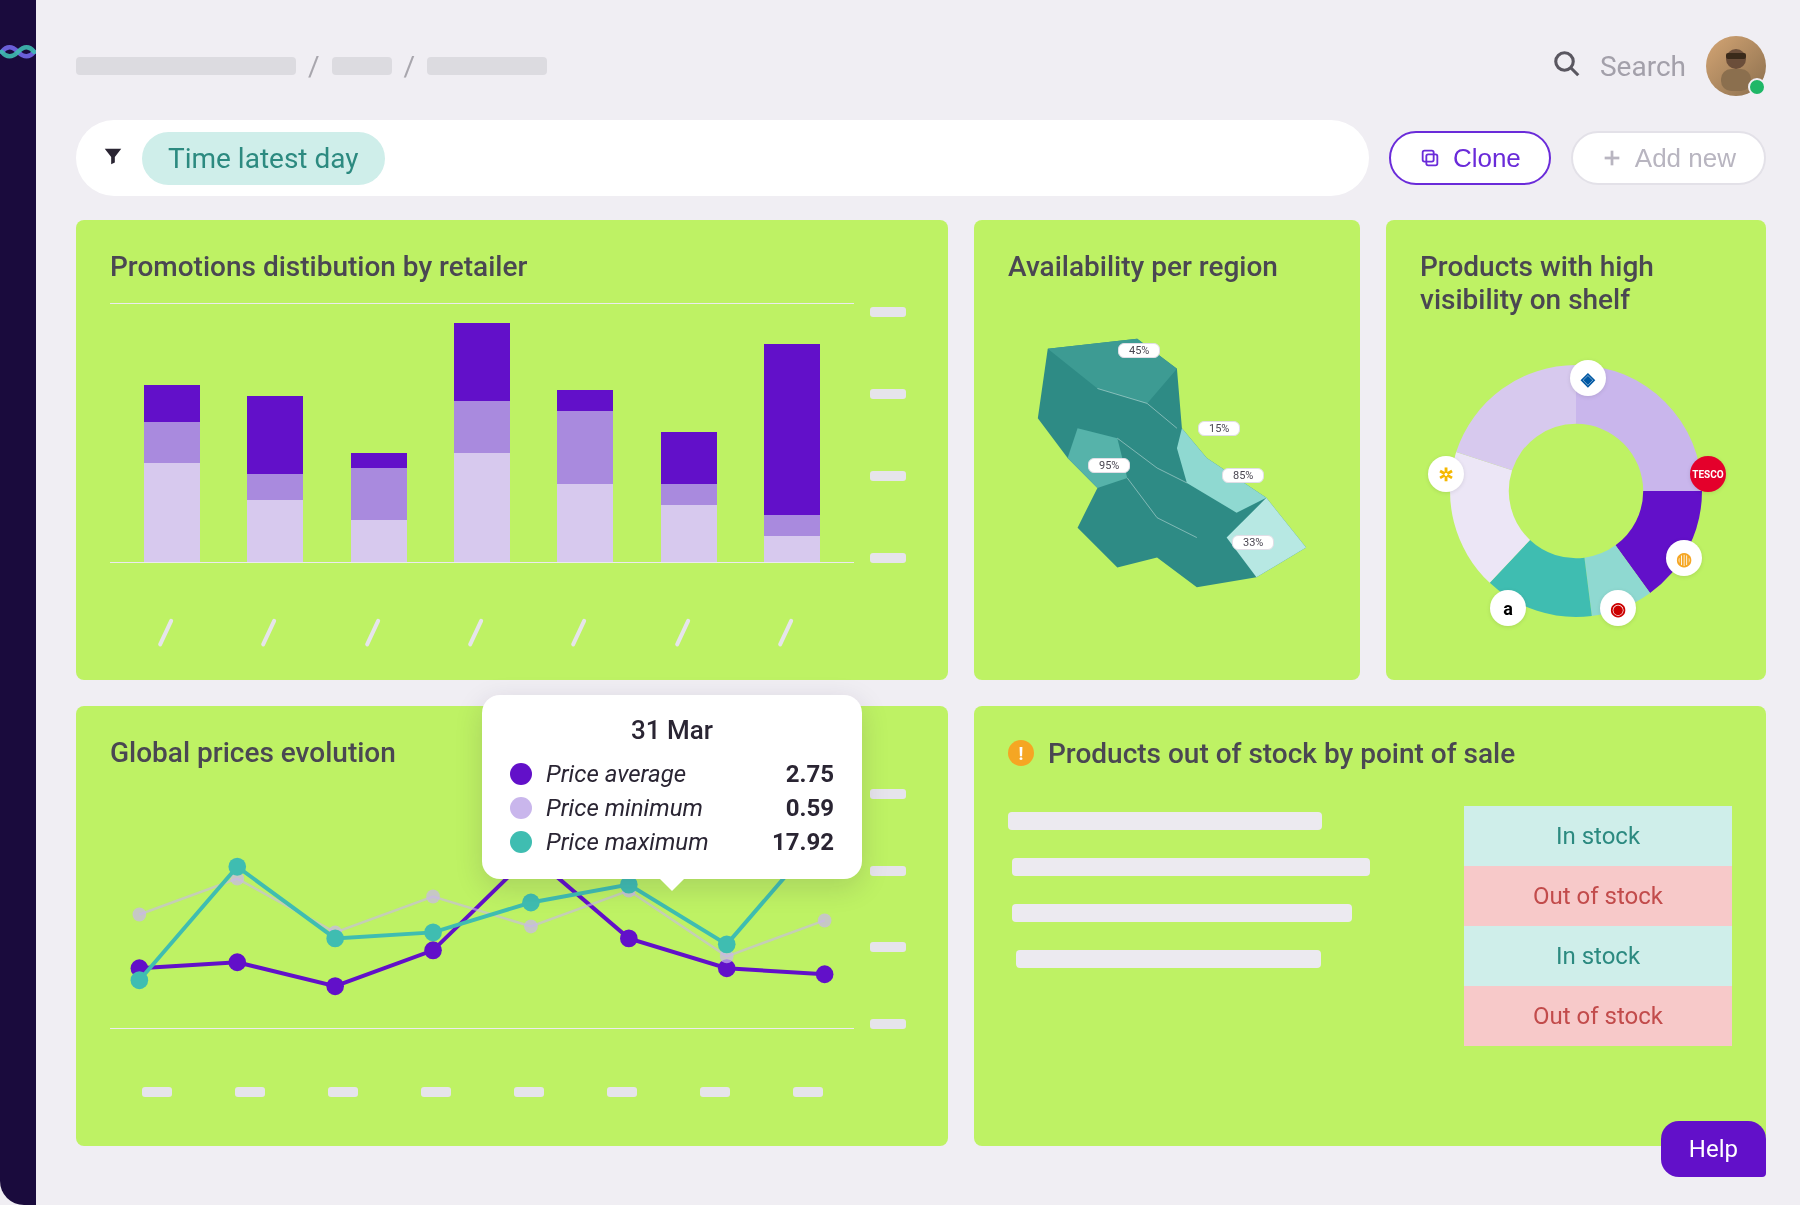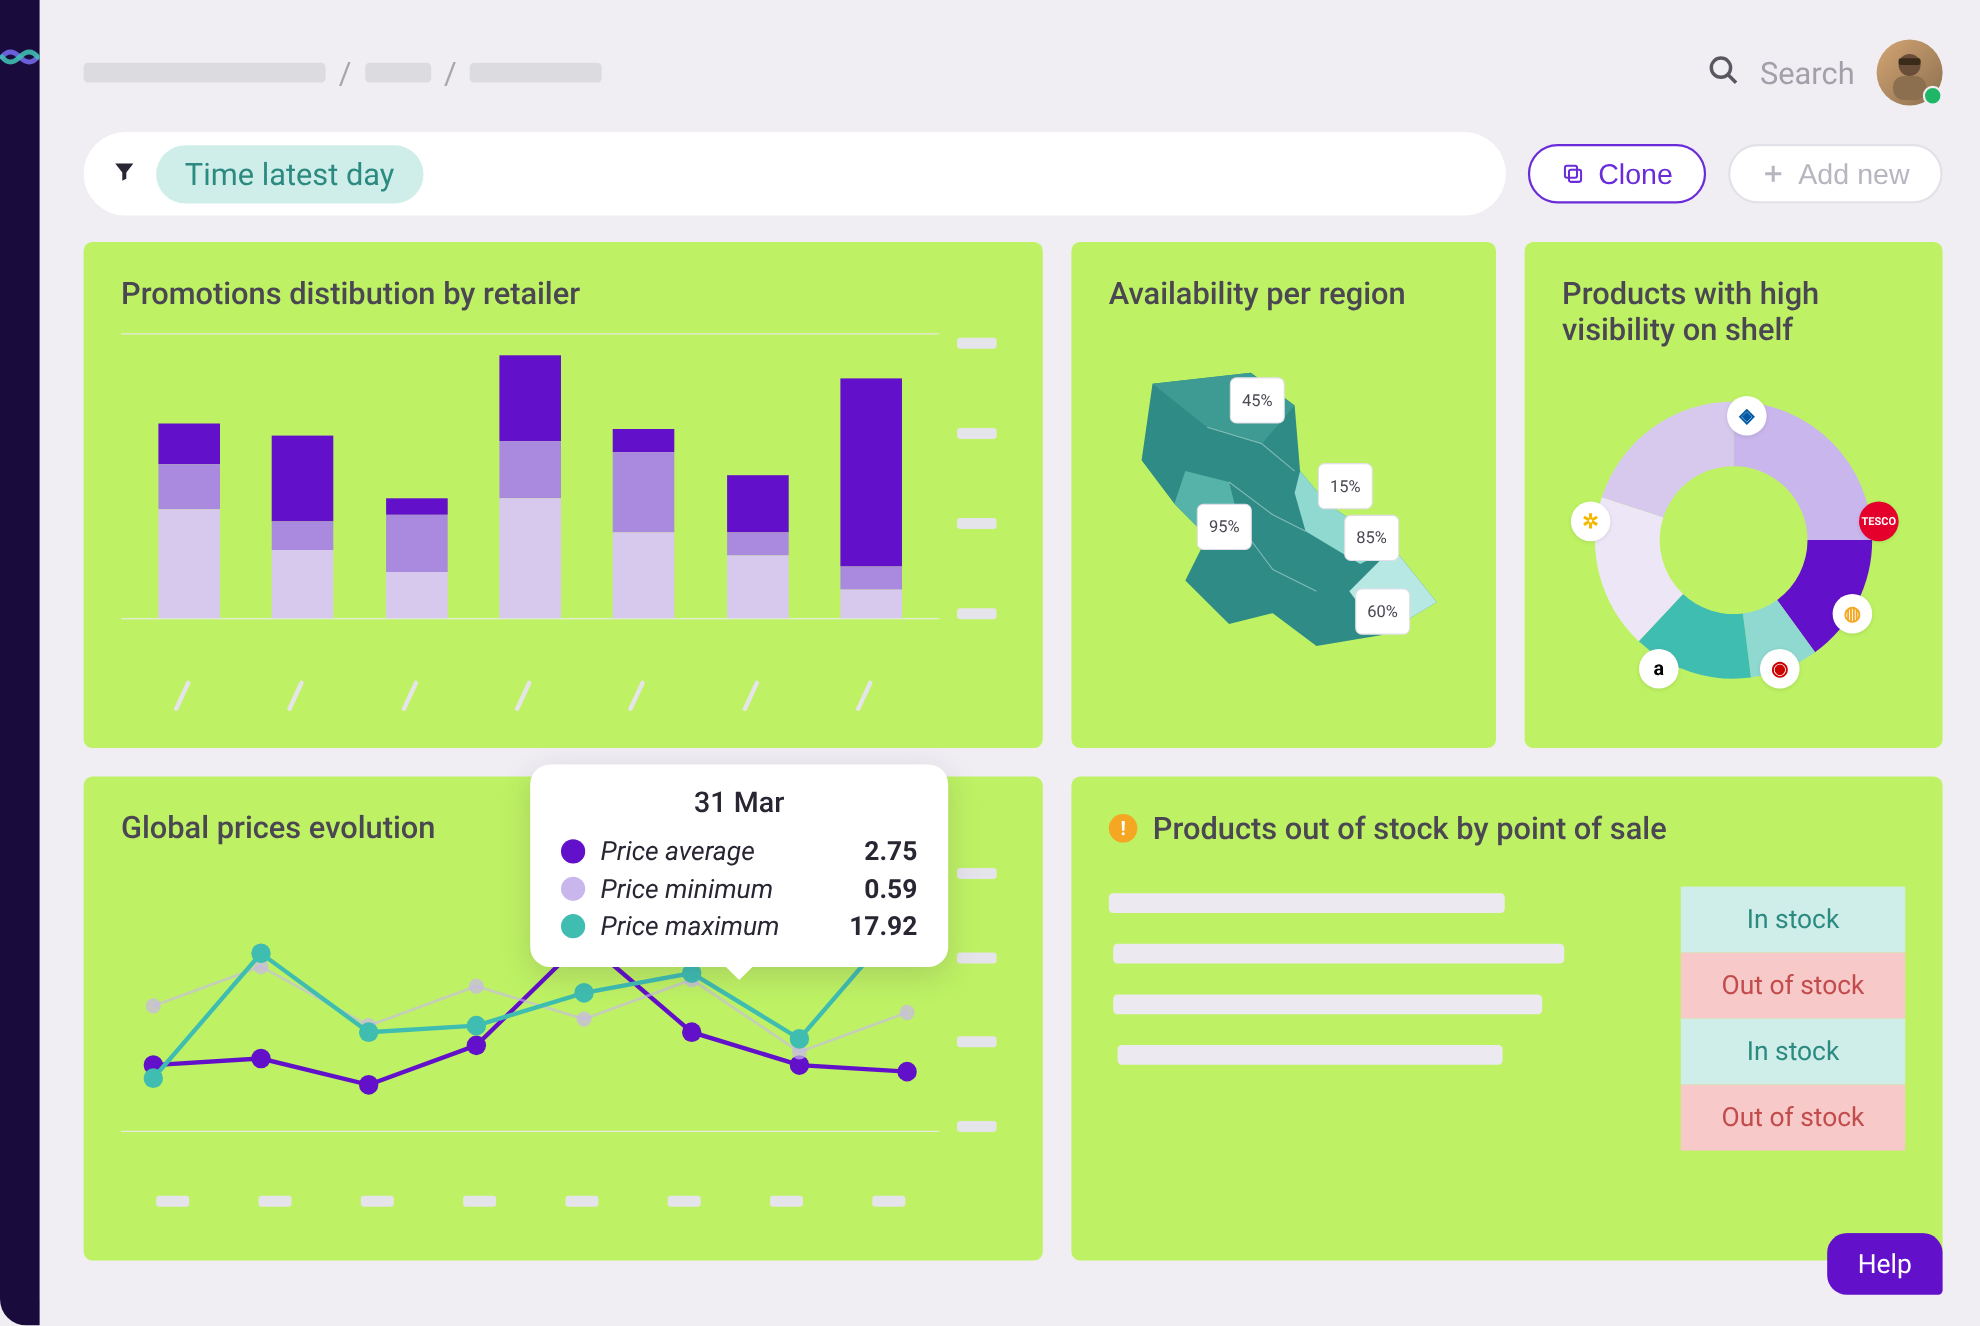--- a/index.html
+++ b/index.html
@@ -88,21 +88,21 @@
 .seg-a { background:#d7c9ee; }
 .seg-b { background:#a98ade; }
 .seg-c { background:#6210c9; }
 .bar-ticks { position:absolute; left:0; right:60px; bottom:-40px; height:34px; display:flex; justify-content:space-around; padding:0 10px;}
 .bar-ticks div { width:56px; display:flex; justify-content:center; }
 .bar-ticks div span { display:block; width:4px; height:30px; background:#e6e4eb; border-radius:2px; transform:rotate(25deg); transform-origin:top; }
 
 
 .map-wrap { position:relative; height:330px; margin-top:10px; }
 .map-wrap svg { width:100%; height:100%; }
-.map-label { position:absolute; background:#fff; border:1px solid #e0dee6; border-radius:6px; font-size:15px; padding:11px 10px; color:#4a4752; }
+.map-label { position:absolute; background:#fff; border:1px solid #e0dee6; border-radius:6px; font-size:11px; padding:0 10px; color:#4a4752; }
 
 
 .donut-wrap { position:relative; height:310px; margin-top:18px; display:flex; align-items:center; justify-content:center;}
 .donut-wrap svg { width:280px; height:280px; }
 .donut-badge { position:absolute; width:36px; height:36px; background:#fff; border-radius:50%; display:flex; align-items:center; justify-content:center; font-size:18px; font-weight:700; box-shadow:0 1px 4px rgba(0,0,0,0.1);}
 
 
 .card-line { grid-column: 1; grid-row: 2; }
 .linechart { position:relative; height:280px; margin-top:20px; }
 .line-axis { position:absolute; right:0; top:0; width:44px; display:flex; flex-direction:column; justify-content:space-between; height:240px; }
@@ -133,21 +133,21 @@
 .warn-icon { width:26px; height:26px; background:#f5a623; border-radius:50%; display:flex; align-items:center; justify-content:center; flex-shrink:0; margin-top:4px;}
 .warn-icon span { color:#fff; font-weight:700; font-size:18px;}
 .stock-head h3 { margin:0; line-height:1.3; }
 .stock-body { margin-top:34px; display:flex; gap:20px; }
 .stock-rows { flex:1; display:flex; flex-direction:column; gap:28px; padding-top:6px;}
 .stock-rows div { height:18px; background:#eceaf0; border-radius:4px; }
 .stock-rows div:nth-child(1){ width:72%; }
 .stock-rows div:nth-child(2){ width:82%; margin-left:4px;}
 .stock-rows div:nth-child(3){ width:78%; margin-left:4px;}
 .stock-rows div:nth-child(4){ width:70%; margin-left:8px;}
-.stock-badges { width:204px; display:flex; flex-direction:column; }
+.stock-badges { width:268px; display:flex; flex-direction:column; }
 .stock-badges div { height:60px; display:flex; align-items:center; justify-content:center; font-size:24px; }
 .badge-in { background:#cfeeea; color:#2c8a80; }
 .badge-out { background:#f7c9c9; color:#c24b4b; }
 
 .help {
   position:fixed; right:34px; bottom:28px; background:#6210c9; color:#fff;
   font-size:24px; padding:14px 28px; border-radius:18px 18px 4px 18px;
   cursor:pointer; z-index:20;
 }
 </style>
@@ -305,21 +305,21 @@
           <g stroke="#fff" stroke-width="1" fill="none" opacity="0.4">
             <path d="M90 70 L140 85 L170 110"></path>
             <path d="M110 120 L150 150 L180 165"></path>
             <path d="M120 160 L150 200 L190 220"></path>
           </g>
         </svg>
         <div class="map-label" style="top:40px;left:110px">45%</div>
         <div class="map-label" style="top:118px;left:190px">15%</div>
         <div class="map-label" style="top:155px;left:80px">95%</div>
         <div class="map-label" style="top:165px;left:214px">85%</div>
-        <div class="map-label" style="top:232px;left:224px">60%</div>
+        <div class="map-label" style="top:232px;left:224px">33%</div>
       </div>
     </div>
 
     <div class="card" style="grid-column:3;grid-row:1">
       <h3>Products with high visibility on shelf</h3>
       <div class="donut-wrap">
         <svg viewBox="0 0 100 100" id="donut-svg">
             <path d="M50 5 A45 45 0 0 1 95 50 L74 50 A24 24 0 0 0 50 26 Z" fill="#c9b6ec"></path>
             <path d="M95 50 A45 45 0 0 1 76.45033635316129 86.40576474687263 L64.10684605501936 69.41640786499875 A24 24 0 0 0 74 50 Z" fill="#6210c9"></path>
             <path d="M76.45033635316129 86.40576474687263 A45 45 0 0 1 55.63999551039369 94.6451615591515 L53.0079976055433 73.81075283154746 A24 24 0 0 0 64.10684605501936 69.41640786499875 Z" fill="#8fd9d1"></path>

